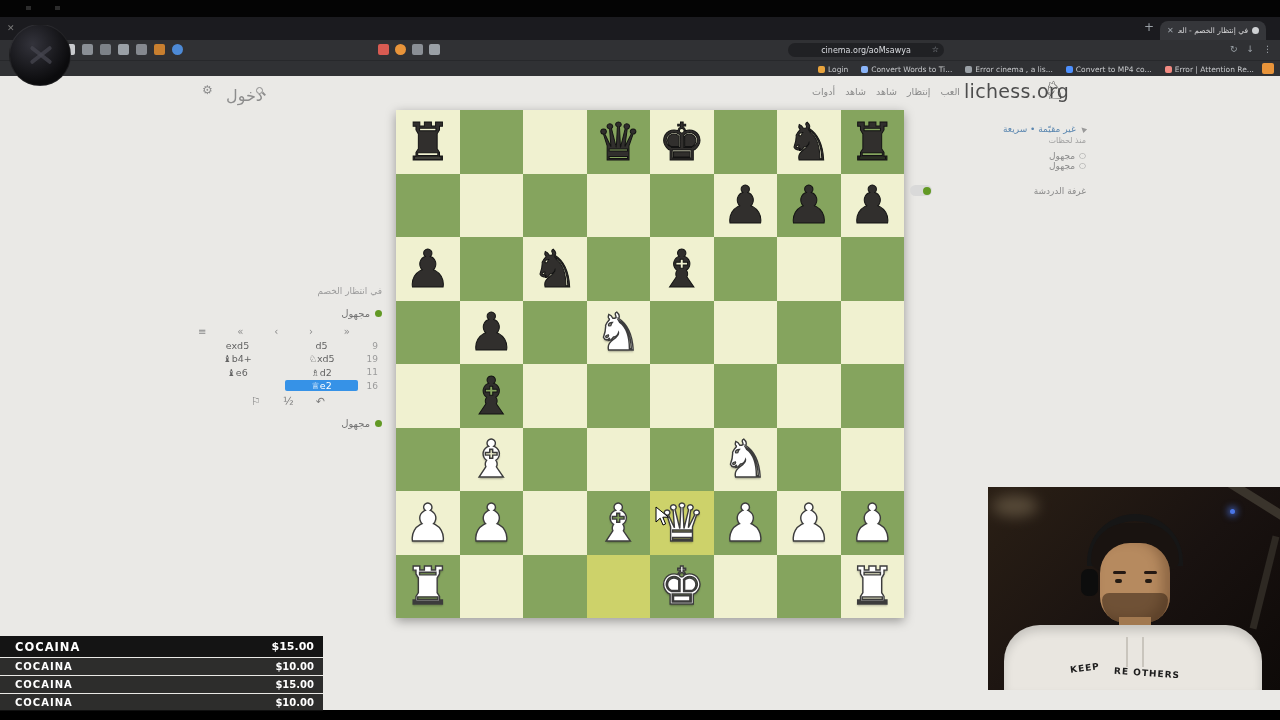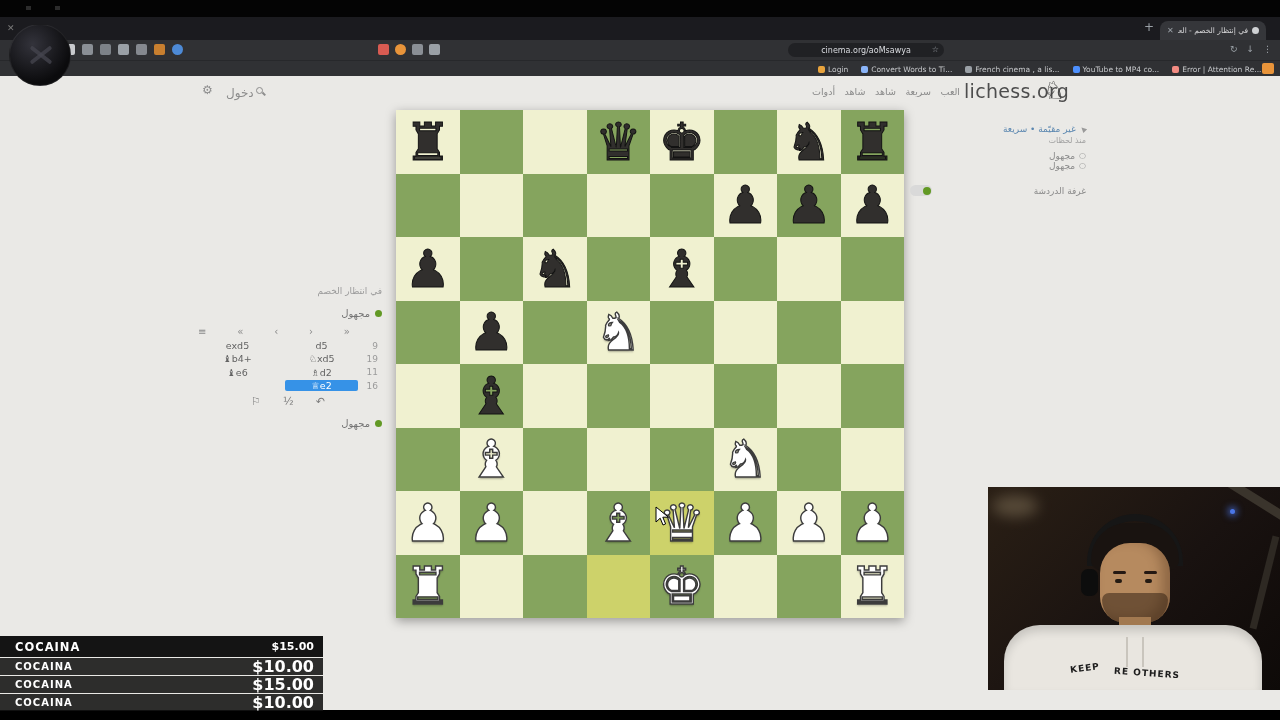--- a/index.html
+++ b/index.html
@@ -28,21 +28,21 @@
 #bookmarksbar{position:absolute;left:0;top:60px;width:1280px;height:16px;background:#303134;border-top:1px solid #27282b;}
 #bm-items{position:absolute;left:818px;top:2px;right:16px;height:12px;display:flex;gap:13px;align-items:center;overflow:hidden;}
 .bm{display:flex;gap:3px;align-items:center;flex:none;}
 .bm-ico{width:7px;height:7px;border-radius:2px;flex:none;}
 .bm-label{font-size:7.5px;color:#c7c9cc;white-space:nowrap;}
 #bm-right{position:absolute;right:6px;top:2px;width:12px;height:11px;background:#e8943a;border-radius:2px;}
 
 
 #page{position:absolute;left:0;top:76px;width:1280px;height:634px;background:#eae9e6;}
 #hdr-gear{position:absolute;left:202px;top:8px;font-size:12px;color:#8d8d8d;line-height:1;}
-#hdr-signin{position:absolute;left:226px;top:10px;font-size:12px;color:#8d8d8d;}
+#hdr-signin{position:absolute;left:226px;top:10px;font-size:16px;color:#8d8d8d;}
 #hdr-search{position:absolute;left:256px;top:11px;}
 .mag{display:block;width:7px;height:7px;border:1.5px solid #8d8d8d;border-radius:50%;position:relative;}
 .mag::after{content:"";position:absolute;width:4px;height:1.5px;background:#8d8d8d;right:-3.5px;bottom:-1.5px;transform:rotate(45deg);}
 #hdr-nav{position:absolute;left:812px;top:10px;width:148px;display:flex;justify-content:space-between;}
 .nav-item{font-size:9.5px;color:#8a8a8a;}
 #hdr-logo{position:absolute;left:964px;top:4px;font-size:19px;color:#4d4d4d;letter-spacing:.3px;}
 #hdr-knight{position:absolute;left:1043px;top:1px;font-size:25px;color:#3e3e3e;line-height:1.1;}
 
 #board{position:absolute;left:396px;top:34px;width:508px;height:508px;box-shadow:0 3px 10px rgba(0,0,0,.35);}
 .sq{position:absolute;width:63.5px;height:63.5px;}
@@ -78,21 +78,21 @@
 #chat-row{margin-top:14px;display:flex;justify-content:space-between;align-items:center;}
 #chat-toggle{width:22px;height:11px;border-radius:6px;background:#d9d9d9;position:relative;display:inline-block;}
 #chat-dot{position:absolute;right:1px;top:1.5px;width:8px;height:8px;border-radius:50%;background:#629924;}
 #chat-label{font-size:9px;color:#8a8a8a;}
 
 
 #donations{position:absolute;left:0;top:636px;display:flex;flex-direction:column;gap:1px;z-index:30;}
 .don-row{width:323px;height:17px;background:rgba(18,18,18,.88);display:flex;align-items:center;justify-content:space-between;padding:0 9px 0 15px;}
 .don-row.big{height:21px;background:rgba(8,8,8,.95);}
 .don-name{font-size:10px;font-weight:bold;color:#fff;letter-spacing:1px;}
-.don-amt{font-size:16px;font-weight:bold;color:#fff;}
+.don-amt{font-size:10px;font-weight:bold;color:#fff;}
 .don-row.big .don-name{font-size:11.5px;}
 .don-row.big .don-amt{font-size:11px;}
 
 #webcam{position:absolute;left:988px;top:487px;width:292px;height:203px;background:linear-gradient(135deg,#2a1f15 0%,#191210 55%,#0e0a08 100%);overflow:hidden;z-index:30;}
 .wc-light{position:absolute;left:4px;top:8px;width:46px;height:22px;background:#6b5d48;border-radius:50%;filter:blur(7px);opacity:.7;}
 .wc-led{position:absolute;left:242px;top:22px;width:5px;height:5px;border-radius:50%;background:#4a76e8;box-shadow:0 0 7px 2px rgba(74,118,232,.8);}
 .wc-arm1{position:absolute;right:-18px;top:6px;width:90px;height:9px;background:#3a342c;transform:rotate(32deg);border-radius:4px;}
 .wc-arm2{position:absolute;right:12px;top:48px;width:7px;height:95px;background:#2e2923;transform:rotate(14deg);}
 .wc-hair{position:absolute;left:103px;top:36px;width:88px;height:48px;background:#191310;border-radius:44px 44px 14px 14px;}
 .wc-band{position:absolute;left:99px;top:27px;width:96px;height:52px;border:7px solid #161616;border-bottom:none;border-radius:48px 48px 0 0;}
@@ -175,26 +175,26 @@
           <span class="bm-label">Login</span>
         </span>
 
         <span class="bm">
           <span class="bm-ico" style="background: rgb(138, 180, 248);"></span>
           <span class="bm-label">Convert Words to Ti...</span>
         </span>
 
         <span class="bm">
           <span class="bm-ico" style="background: rgb(154, 160, 166);"></span>
-          <span class="bm-label">French cinema , a lis...</span>
+          <span class="bm-label">Error cinema , a lis...</span>
         </span>
 
         <span class="bm">
           <span class="bm-ico" style="background: rgb(77, 144, 254);"></span>
-          <span class="bm-label">YouTube to MP4 co...</span>
+          <span class="bm-label">Convert to MP4 co...</span>
         </span>
 
         <span class="bm">
           <span class="bm-ico" style="background: rgb(242, 139, 130);"></span>
           <span class="bm-label">Error | Attention Re...</span>
         </span>
 
       </div>
     <span id="bm-right"></span>
   </div>
@@ -203,21 +203,21 @@
     <span id="hdr-gear">⚙</span>
     <span id="hdr-signin">دخول</span>
     <span id="hdr-search">
         <span class="mag"></span>
       </span>
     <div id="hdr-nav">
 
     <span class="nav-item">أدوات</span>
         <span class="nav-item">شاهد</span>
         <span class="nav-item">شاهد</span>
-        <span class="nav-item">سريعة</span>
+        <span class="nav-item">إنتظار</span>
         <span class="nav-item">العب</span>
       </div>
     <span id="hdr-logo">lichess.org</span>
     <span id="hdr-knight">♘</span>
 
     <div id="board">
         <div class="sq" style="left: 0px; top: 0px; background: rgb(240, 241, 208);"></div>
         <div class="sq" style="left: 63.5px; top: 0px; background: rgb(133, 164, 94);"></div>
         <div class="sq" style="left: 127px; top: 0px; background: rgb(240, 241, 208);"></div>
         <div class="sq" style="left: 190.5px; top: 0px; background: rgb(133, 164, 94);"></div>

